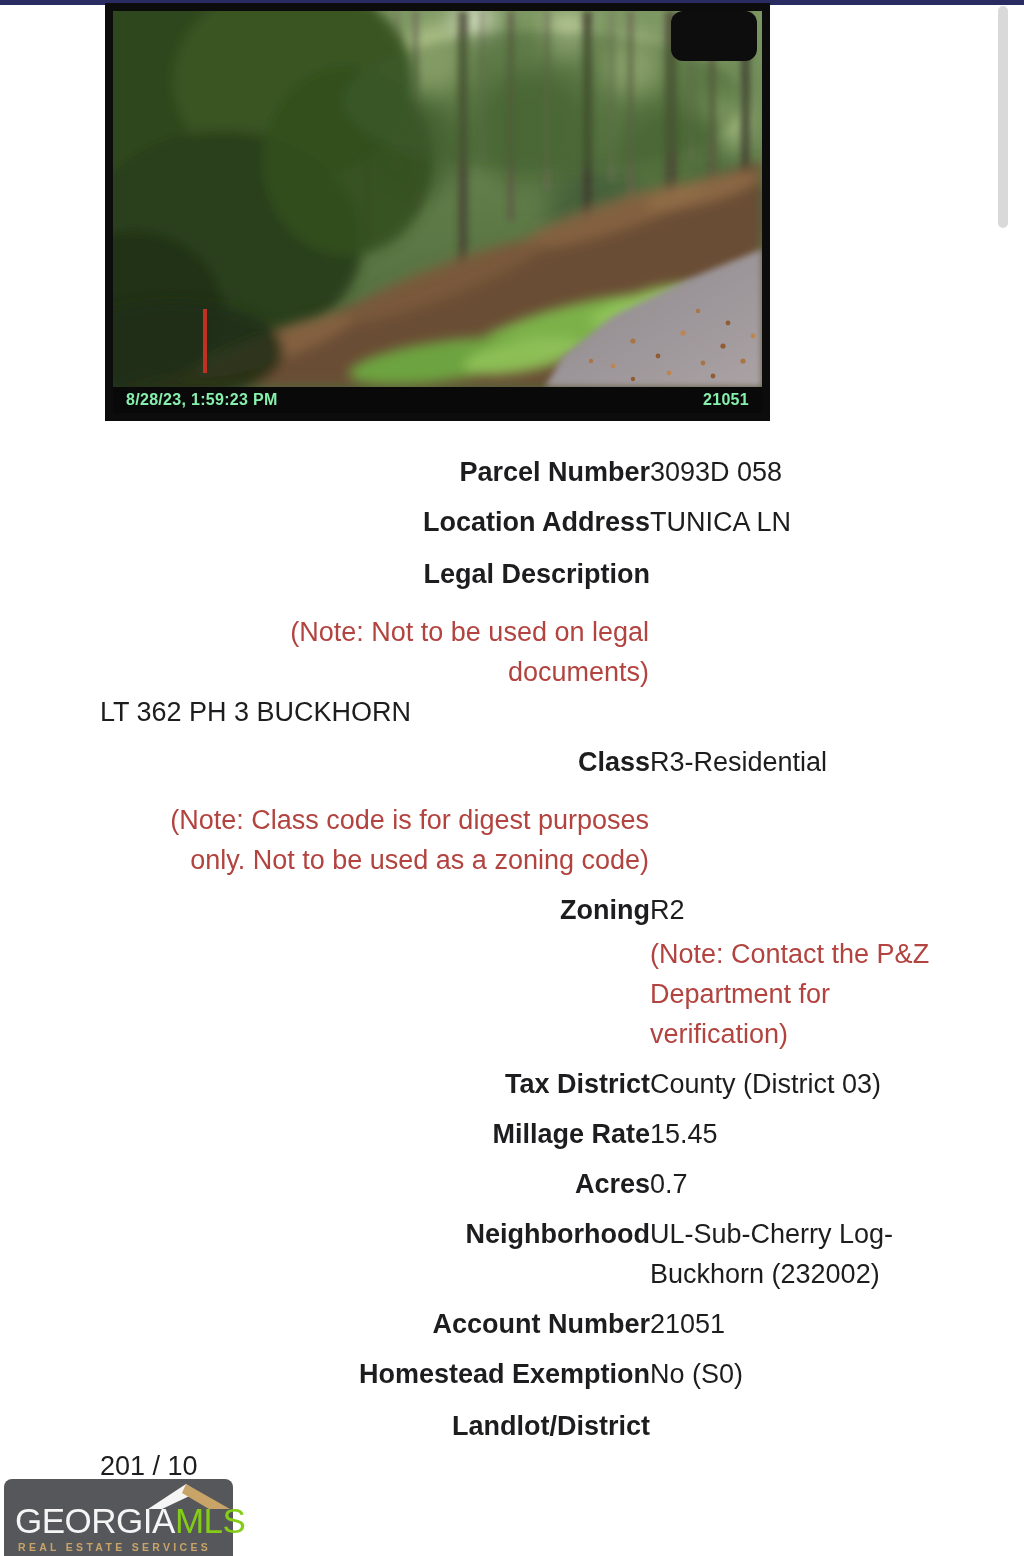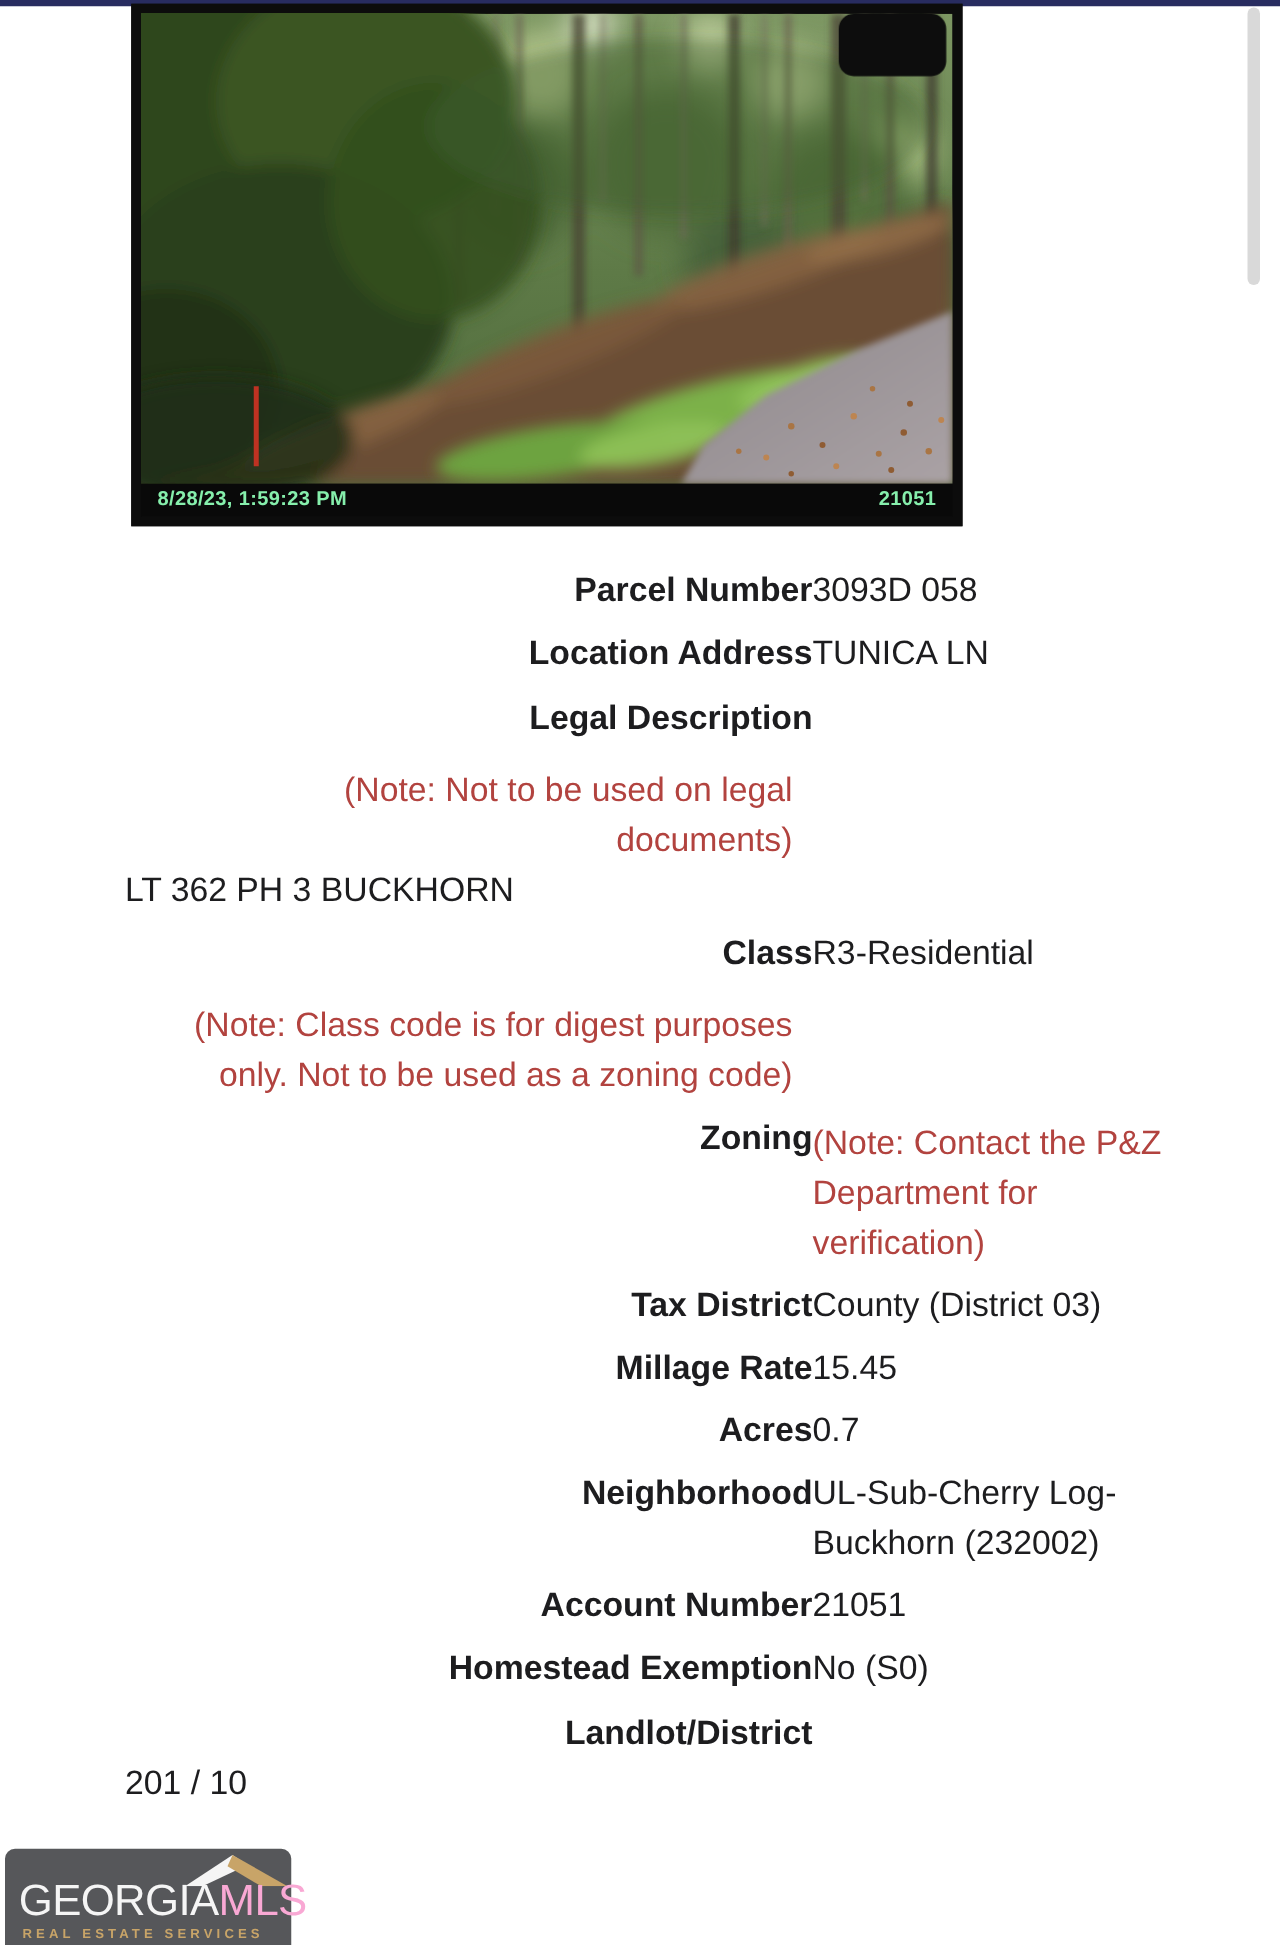--- a/index.html
+++ b/index.html
@@ -24,30 +24,30 @@
 
   
   .table { position:absolute; left:100px; top:452px; width:872px; font-size:27px; color:#1d1d1f; }
   .row { display:flex; margin-bottom:10px; }
   .row:nth-child(3), .row:nth-child(12) { margin-top:12px;flex-direction:column; }
   .label-cell { width:550px;text-align:right; }
   .value-cell { width:322px; }
   .label { font-weight:700; line-height:40px; }
   .value { line-height:40px; white-space:pre-line; }
   .note { color:#b2433f; line-height:40px; white-space:pre-line; }
-  .label-cell .note { margin:18px 0 0 24px; max-width:510px; }
+  .label-cell .note { margin:18px 0 0 39px; max-width:510px; }
   .value-cell .note { margin-top:4px; }
 
   
   .logo { position:absolute; left:4px; top:1479px; width:229px; height:77px;
     background:#56575a; border-radius:8px 8px 0 0; }
   .roof { position:absolute; left:142px; top:3px; width:84px; height:27px; }
   .brand { position:absolute; left:11px; top:23px; font-size:35px; line-height:38px;
     color:#f5f5f5; font-weight:400; letter-spacing:-.5px; white-space:nowrap; }
-  .brand .gold { color:#f9a8d4; }
+  .brand .gold { color:#84cc16; }
   .tagline { position:absolute; left:14px; top:62px; font-size:10.5px; letter-spacing:3.3px;
     color:#c8a468; font-weight:700; white-space:nowrap; }
 </style>
 </head>
 <body>
 
 <div class="page">
 
   <div class="top-line"></div>
 
@@ -205,20 +205,21 @@
         </div>
         <div class="value-cell">
           <div class="value">R3-Residential</div>
         </div>
       </div>
       <div class="row">
         <div class="label-cell">
           <div class="label">Zoning</div>
         </div>
         <div class="value-cell">
+          <div class="value">R2</div>
           <div class="note">(Note: Contact the P&amp;Z
 Department for
 verification)</div>
         </div>
       </div>
       <div class="row">
         <div class="label-cell">
           <div class="label">Tax District</div>
         </div>
         <div class="value-cell">

